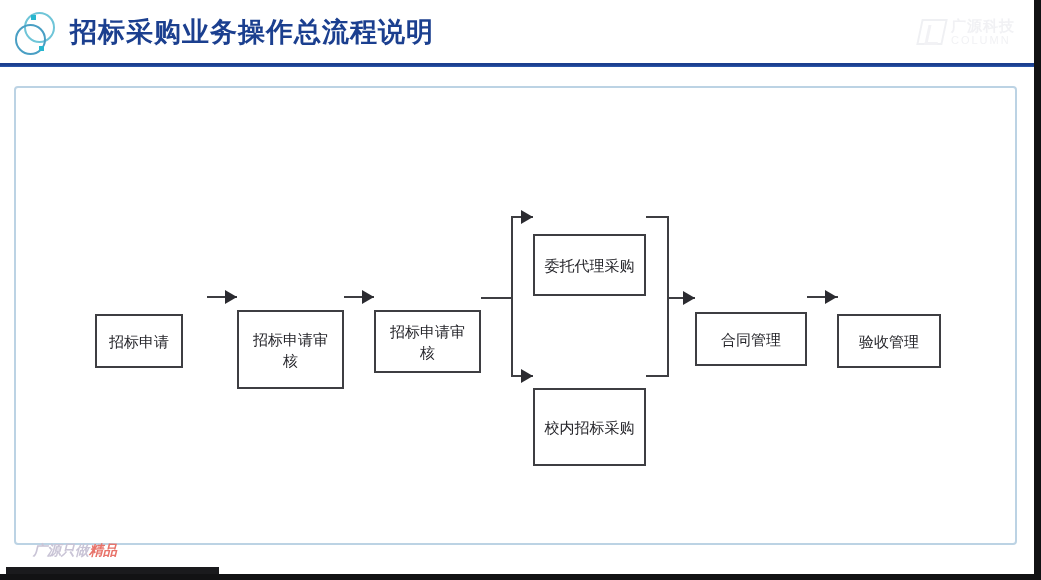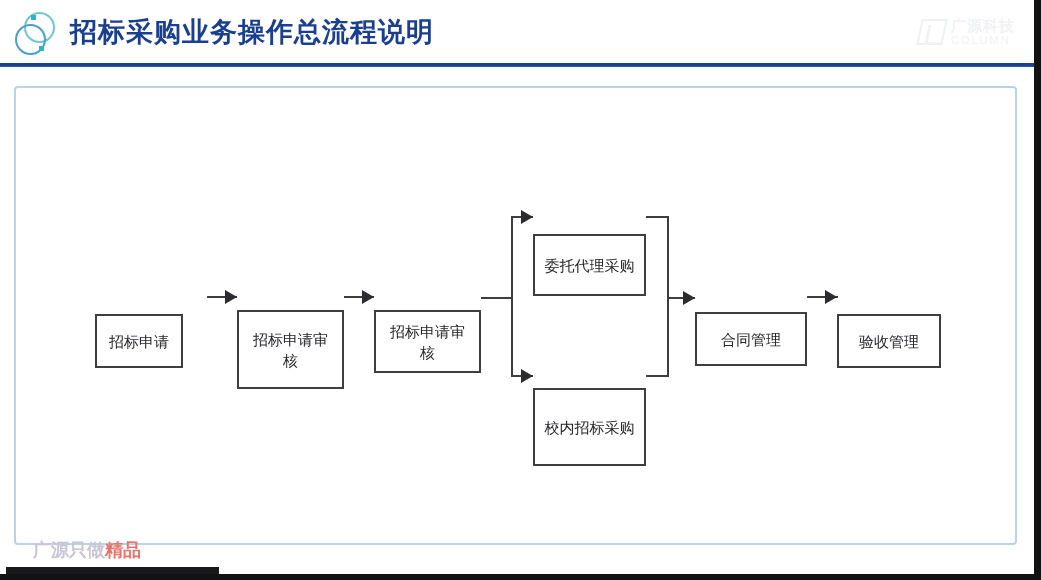--- a/index.html
+++ b/index.html
@@ -181,25 +181,26 @@
     border-top: 7px solid transparent;
     border-bottom: 7px solid transparent;
     border-left: 12px solid #2b2b30;
   }
 
   
   #slogan {
     position: absolute;
     left: 33px;
     top: 542px;
-    font-size: 18px;
+    font-size: 14px;
     font-weight: bold;
     letter-spacing: 0px;
     white-space: nowrap;
     line-height: 16px;
+    font-style: italic;
   }
   #slogan .sl-a { color: #c9c4d6; }
   #slogan .sl-b { color: #e8736a; }
 
   
   #edge-right {
     position: absolute;
     right: 0; top: 0;
     width: 7px; height: 580px;
     background: #121214;

